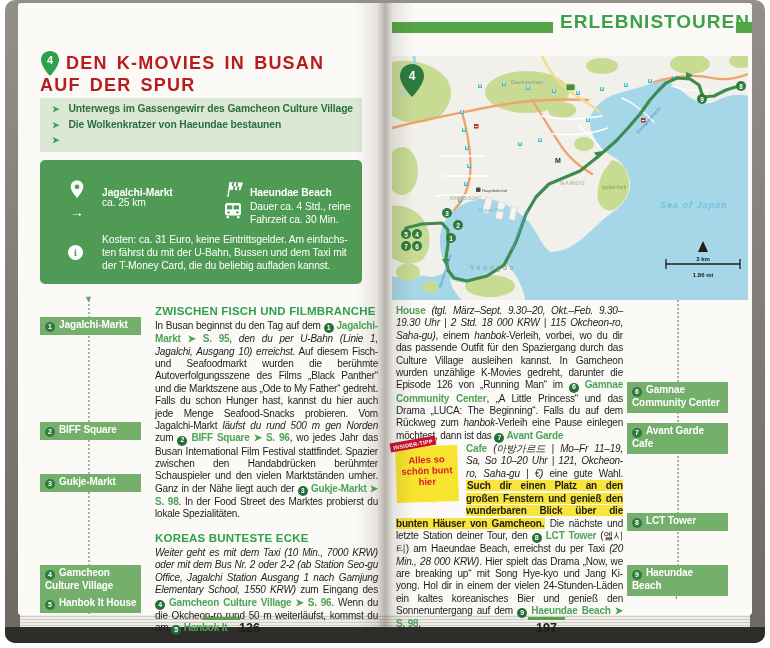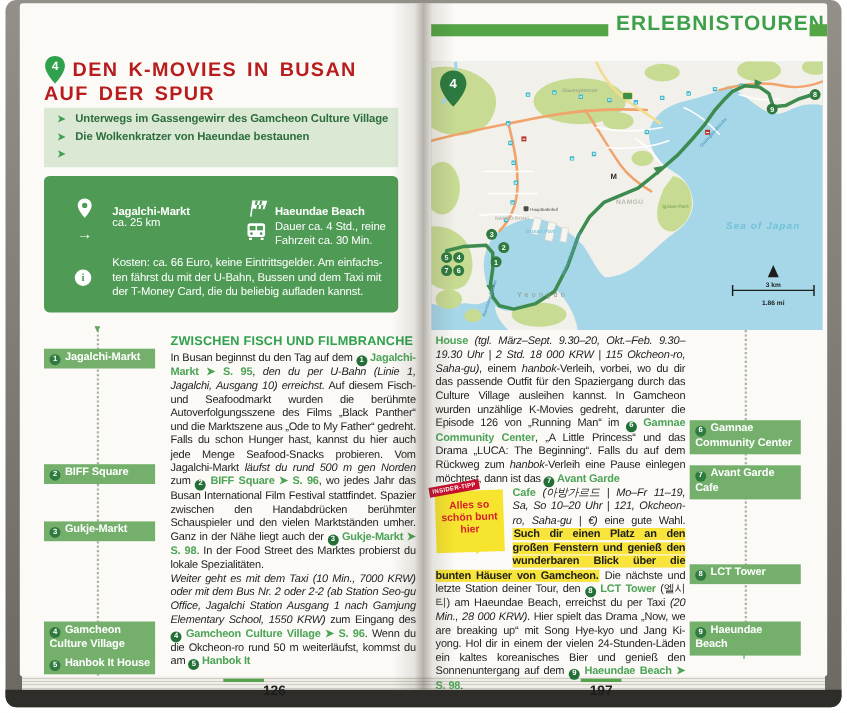--- a/index.html
+++ b/index.html
@@ -118,21 +118,21 @@
       <rect x="3" y="3.4" width="5.3" height="4" fill="#4f9b55"></rect>
       <rect x="9.7" y="3.4" width="5.3" height="4" fill="#4f9b55"></rect>
       <circle cx="4.6" cy="10.4" r="1.2" fill="#4f9b55"></circle>
       <circle cx="13.4" cy="10.4" r="1.2" fill="#4f9b55"></circle>
       <rect x="2.4" y="14.2" width="2.6" height="2" fill="#fff"></rect>
       <rect x="13" y="14.2" width="2.6" height="2" fill="#fff"></rect>
     </svg>
     <div class="txt lines" style="left:210px;top:41px;line-height:12.8px;">Dauer ca. 4 Std., reine
 Fahrzeit ca. 30 Min.</div>
     <div class="info-circle" style="left:28px;top:85px;">i</div>
-    <div class="txt lines" style="left:62px;top:73px;line-height:13.2px;">Kosten: ca. 66 Euro, keine Eintrittsgelder. Am einfachs-
+    <div class="txt lines" style="left:62px;top:73px;line-height:13.2px;">Kosten: ca. 31 Euro, keine Eintrittsgelder. Am einfachs-
 ten fährst du mit der U-Bahn, Bussen und dem Taxi mit
 der T-Money Card, die du beliebig aufladen kannst.</div>
   </div>
 
   <div class="timeline" style="left:88px;top:300px;height:314px;"></div>
   <div class="start-marker" style="left:84px;top:294px;">▼</div>
 
   <div class="sb-item" style="left:40px;top:317px;">
     <span class="sb-num">1</span><span>Jagalchi-Markt</span>
   </div>
@@ -145,20 +145,21 @@
   <div class="sb-item" style="left:40px;top:565px;">
     <span class="sb-num">4</span><span>Gamcheon Culture Village</span>
   </div>
   <div class="sb-item" style="left:40px;top:595px;">
     <span class="sb-num">5</span><span>Hanbok It House</span>
   </div>
 
   <div class="col" style="left:155px;top:305px;width:223px;">
     <h2>ZWISCHEN FISCH UND FILMBRANCHE</h2>
     <p><span class="seg-p">In Busan beginnst du den Tag auf dem </span><span class="seg-n">1</span><span class="seg-g"> Jagalchi-Markt ➤ S. 95</span><span class="seg-p">, </span><span class="seg-i">den du per U-Bahn (Linie 1, Jagalchi, Ausgang 10) erreichst.</span><span class="seg-p"> Auf diesem Fisch- und Seafoodmarkt wurden die berühmte Autoverfolgungsszene des Films „Black Panther“ und die Marktszene aus „Ode to My Father“ gedreht. Falls du schon Hunger hast, kannst du hier auch jede Menge Seafood-Snacks probieren. Vom Jagalchi-Markt </span><span class="seg-i">läufst du rund 500 m gen Norden</span><span class="seg-p"> zum </span><span class="seg-n">2</span><span class="seg-g"> BIFF Square ➤ S. 96</span><span class="seg-p">, wo jedes Jahr das Busan International Film Festival stattfindet. Spazier zwischen den Handabdrücken berühmter Schauspieler und den vielen Marktständen umher. Ganz in der Nähe liegt auch der </span><span class="seg-n">3</span><span class="seg-g"> Gukje-Markt ➤ S. 98</span><span class="seg-p">. In der Food Street des Marktes probierst du lokale Spezialitäten.</span></p>
+    <h2 class="second">KOREAS BUNTESTE ECKE</h2>
     <p><span class="seg-i">Weiter geht es mit dem Taxi (10 Min., 7000 KRW) oder mit dem Bus Nr. 2 oder 2-2 (ab Station Seo-gu Office, Jagalchi Station Ausgang 1 nach Gamjung Elementary School, 1550 KRW)</span><span class="seg-p"> zum Eingang des </span><span class="seg-n">4</span><span class="seg-g"> Gamcheon Culture Village ➤ S. 96</span><span class="seg-p">. Wenn du die Okcheon-ro rund 50 m weiterläufst, kommst du am </span><span class="seg-n">5</span><span class="seg-g"> Hanbok It</span></p>
   </div>
 
   <div class="pn-line" style="left:203px;top:617px;"></div>
   <div class="pn" style="left:203px;top:621px;padding-left:28px;">126</div>
 
   <div class="hdr-bar" style="left:392px;width:161px;"></div>
   <div class="hdr-text" style="left:560px;">ERLEBNISTOUREN</div>
   <div class="hdr-bar" style="left:736px;width:16px;"></div>
 

